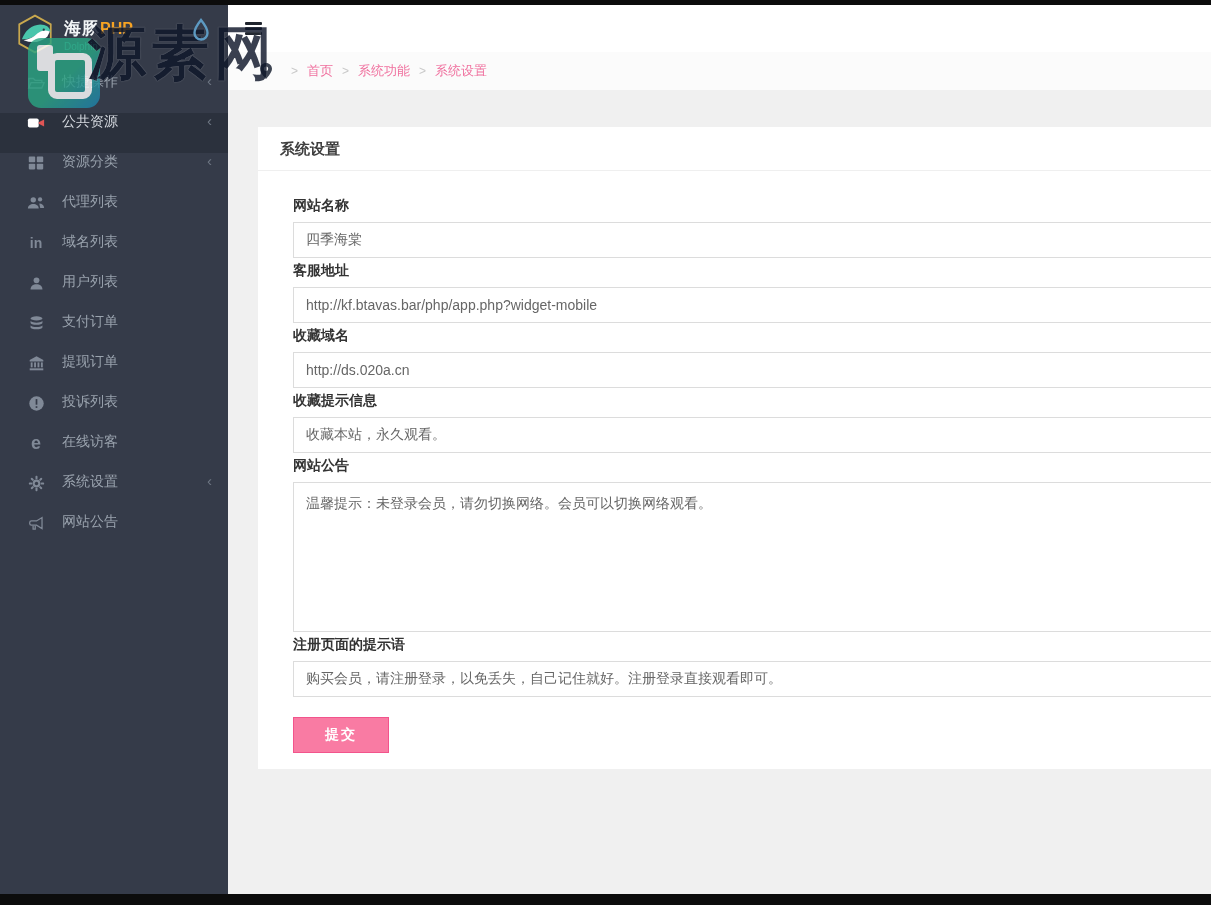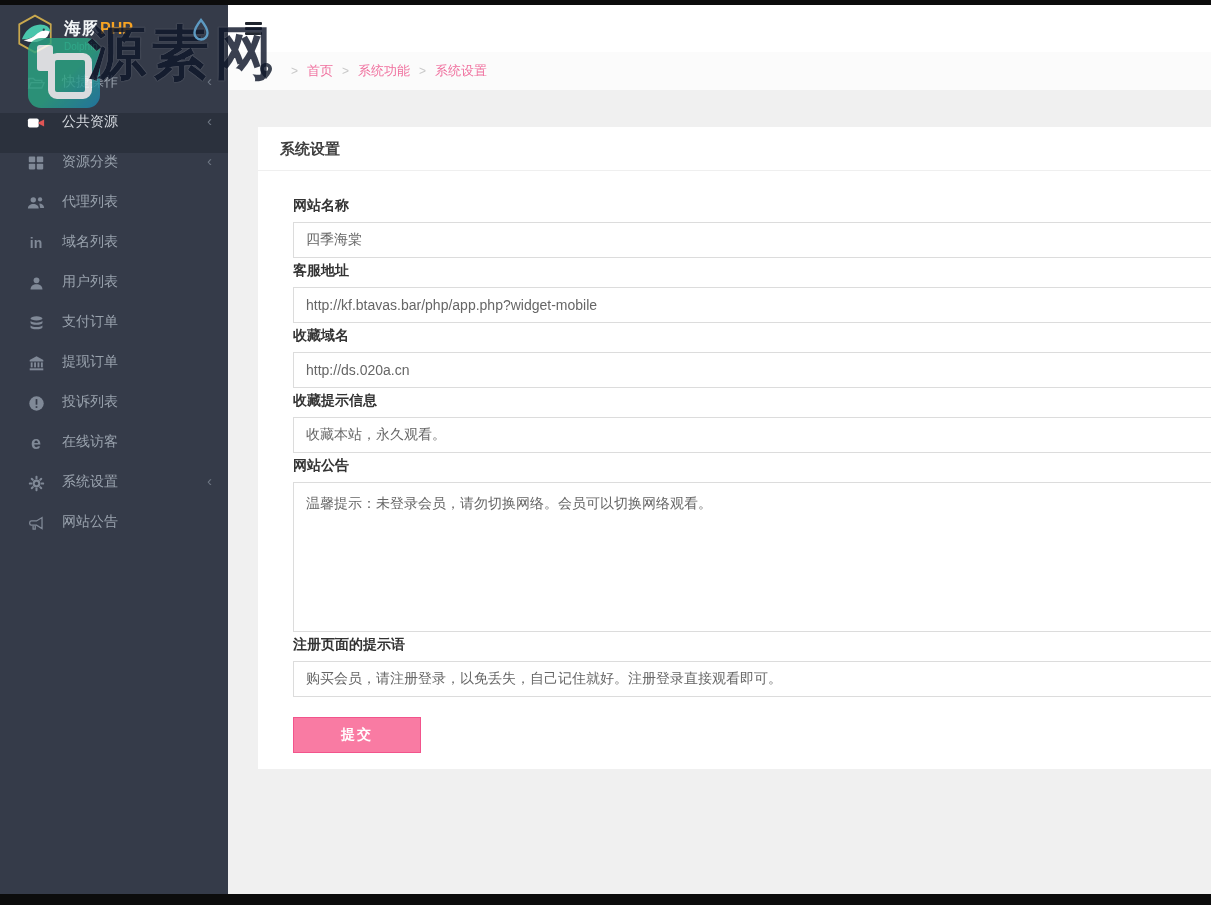--- a/index.html
+++ b/index.html
@@ -44,21 +44,21 @@
   .card { position:absolute; top:37px; left:30px; right:0; background:#ffffff; overflow:hidden; }
   .card-header { height:44px; line-height:44px; padding-left:22px; font-size:15px;
     font-weight:700; color:#3f3f3f; border-bottom:1px solid #efefef; }
   .card-body { padding:26px 0 16px 35px; }
   .fgroup { margin-bottom:4px; }
   .fgroup .flabel { display:block; font-size:14px; font-weight:700; color:#333333; margin-bottom:7px; }
   .finput { display:block; width:calc(100% + 6px); height:36px; border:1px solid #dcdcdc;
     padding:0 12px; font-size:14px; color:#666666; background:#ffffff; outline:none; }
   textarea.finput { height:150px; padding-top:9px; resize:none; line-height:1.6;
     font-family:"Liberation Sans","DejaVu Sans",sans-serif; }
-  .submit-btn { margin-top:16px; width:128px; height:36px; background:#f97ba3;
+  .submit-btn { margin-top:16px; width:96px; height:36px; background:#f97ba3;
     border:1px solid #f2548c; color:#ffffff; font-size:14px; font-weight:700;
     cursor:pointer; letter-spacing:2px; }
 
   
   .watermark { position:absolute; left:26px; top:20px; width:260px; height:92px;
     z-index:60; opacity:.82; pointer-events:none; }
   .wm-square { position:absolute; left:2px; top:18px; width:72px; height:70px;
     border-radius:13px; background:linear-gradient(135deg,#2aa382 55%,#1f7fae); }
   .wm-frame { position:absolute; left:20px; top:15px; width:44px; height:46px;
     border:7px solid #ffffff; border-radius:9px; }

